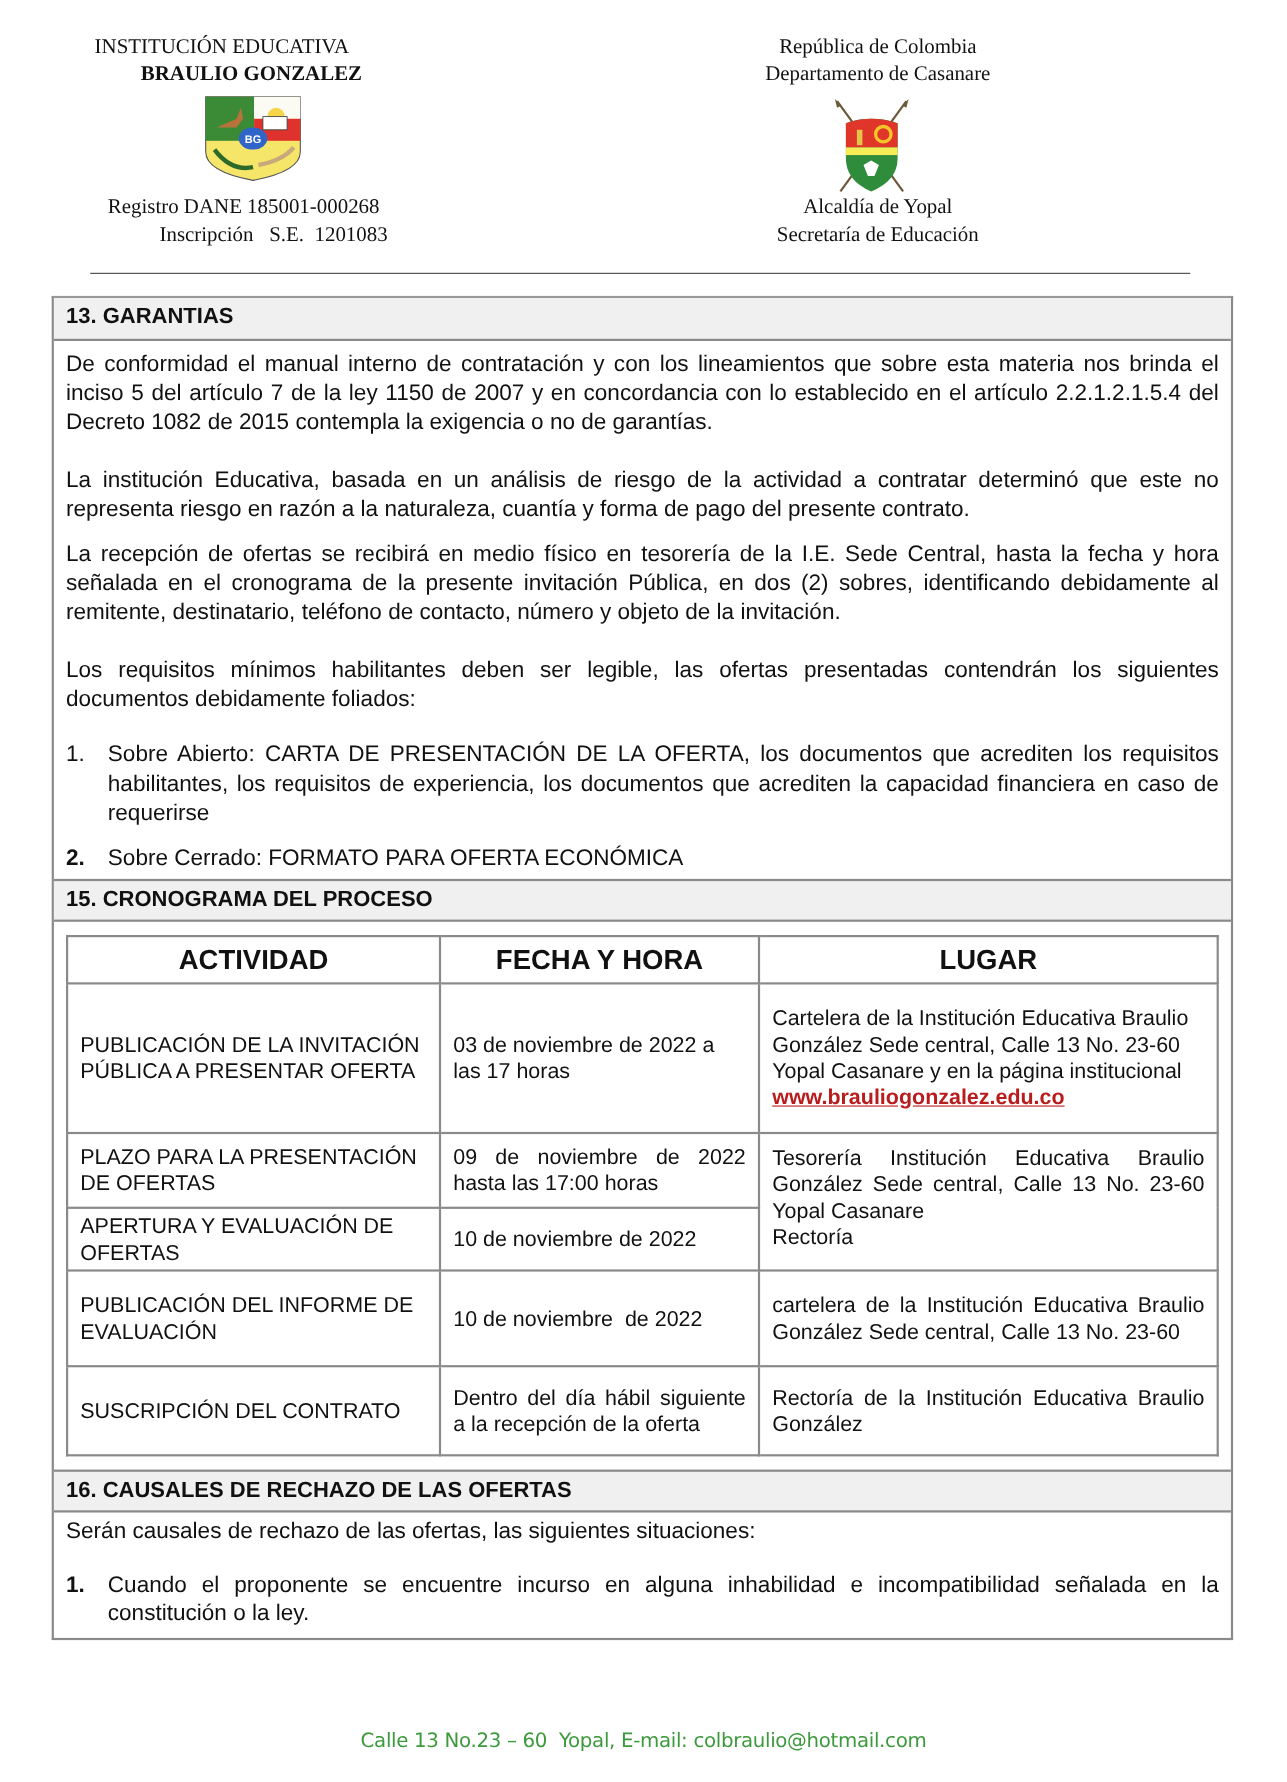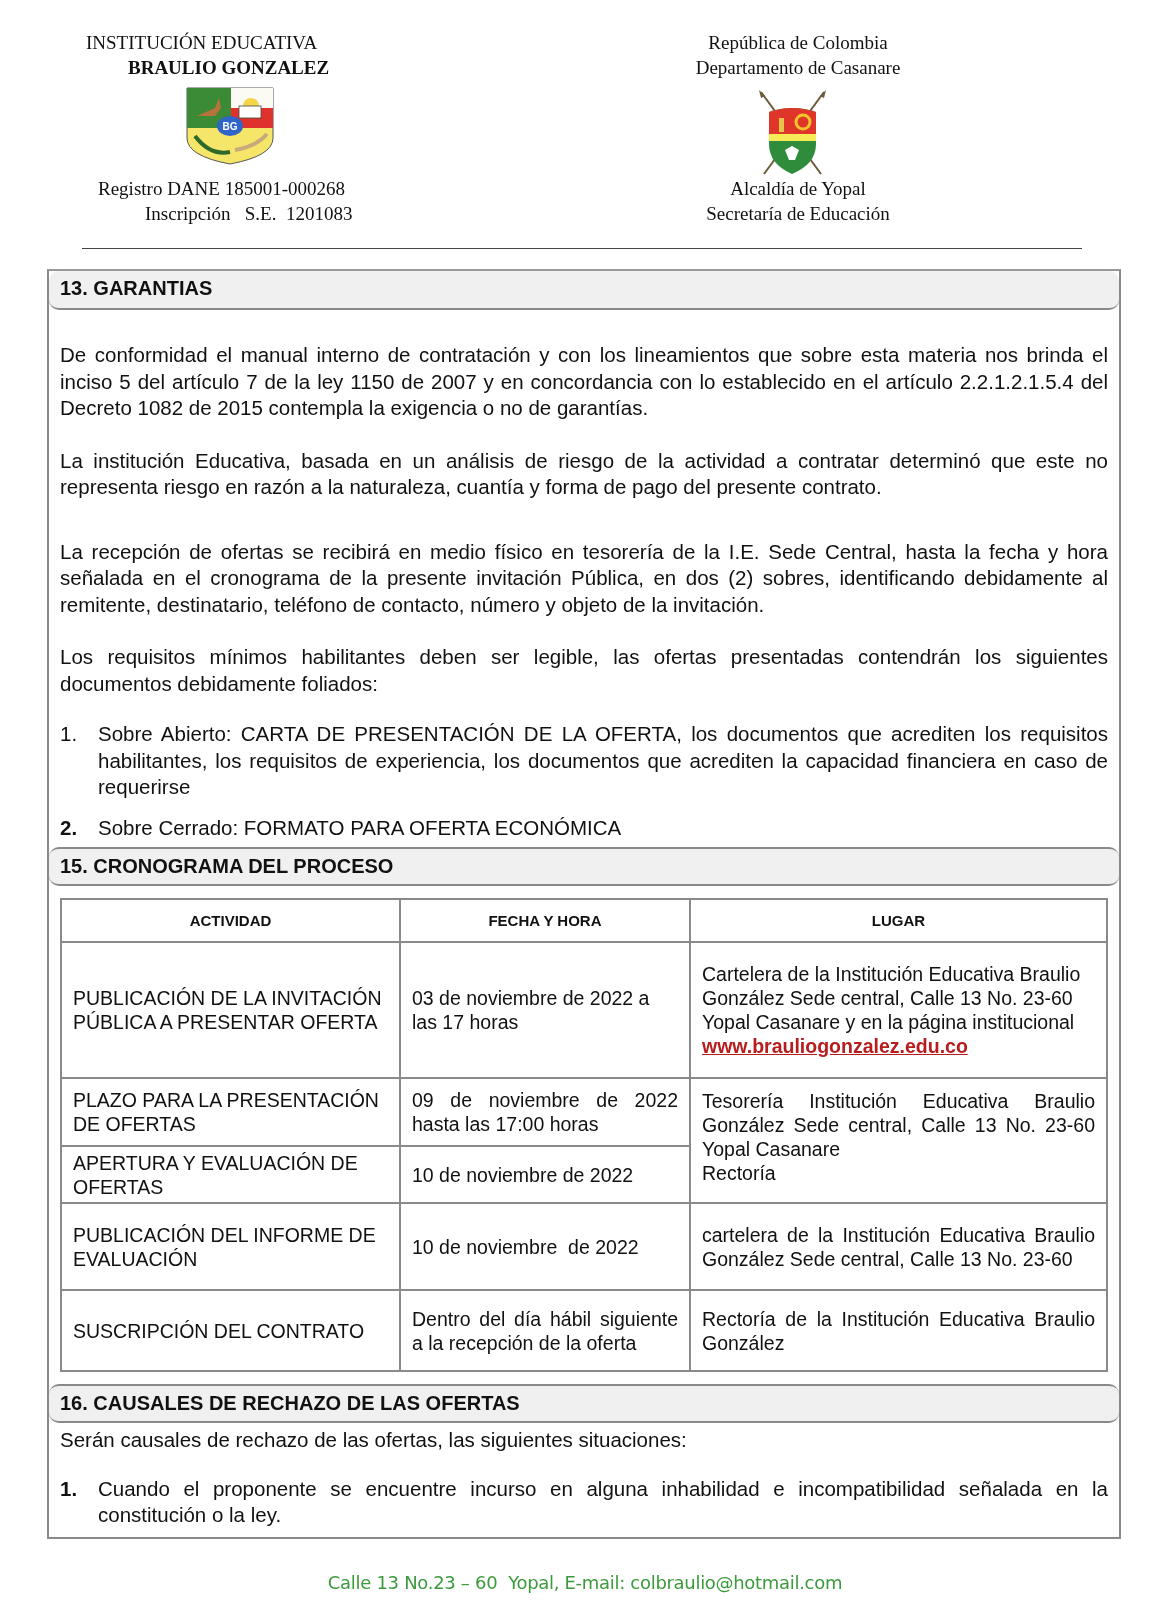--- a/index.html
+++ b/index.html
@@ -15,36 +15,36 @@
   .hdr-left .ins { position: absolute; top: 171px; left: 61px; white-space: nowrap; }
   .hdr-right .bot1 { position: absolute; top: 146px; left: 0; width: 260px; text-align: center; }
   .hdr-right .bot2 { position: absolute; top: 171px; left: 0; width: 260px; text-align: center; }
 
   .logo-left { position: absolute; left: 185px; top: 86px; width: 90px; width: 90px; height: 80px; }
   .logo-right { position: absolute; left: 755px; top: 88px; width: 75px; height: 90px; }
 
   .hr { position: absolute; left: 82px; top: 248px; width: 1000px; height: 1px; background: #444; }
 
   .box { position: absolute; left: 47px; top: 269px; width: 1074px; border: 2px solid #8a8a8a; border-top-color: #999; }
-  .sec-head { background: #f0f0f0; border-bottom: 2px solid #8a8a8a; height: 39px; padding: 6px 11px 0; font-weight: bold; font-size: 20px; border-radius: 10px; }
+  .sec-head { background: #f0f0f0; border-bottom: 2px solid #8a8a8a; height: 39px; padding: 6px 11px 0; font-weight: bold; font-size: 20px; }
   .sec-head.topline { border-top: 2px solid #8a8a8a; }
-  .sec-body { padding: 8px 11px 6px; font-size: 20.5px; line-height: 26.5px; margin-top: 24px; }
+  .sec-body { padding: 8px 11px 6px; font-size: 20.5px; line-height: 26.5px; }
   .just { text-align: justify; text-align-last: left; }
   .para + .para { margin-top: 26px; }
 
   ol.lst { list-style: none; margin-top: 24px; }
   ol.lst li { position: relative; padding-left: 38px; text-align: justify; }
   ol.lst li + li { margin-top: 14px; }
   ol.lst li .num { position: absolute; left: 0; top: 0; }
   ol.lst li .num.b { font-weight: bold; }
 
   .tbl-wrap { padding: 12px 11px 12px; }
   table.cron { width: 100%; border-collapse: collapse; font-size: 19.5px; line-height: 24px; }
   table.cron th, table.cron td { border: 2px solid #8a8a8a; vertical-align: middle; padding: 0 11px; }
-  table.cron th { height: 43px; text-align: center; font-weight: bold; font-size: 15px; }
+  table.cron th { height: 43px; text-align: center; font-weight: bold; font-size: 25px; }
   table.cron td.c-act { width: 339px; }
   table.cron td.c-date { width: 290px; }
   table.cron td.jus { text-align: justify; text-align-last: left; }
   table.cron .link { color: #b91c1c; font-weight: bold; text-decoration: underline; }
 
   .row1 td { height: 136px; }
   .row2 td.c-act, .row2 td.c-date { height: 68px; }
   .row3 td.c-act, .row3 td.c-date { height: 57px; }
   .row4 td { height: 87px; }
   .row5 td { height: 81px; }

